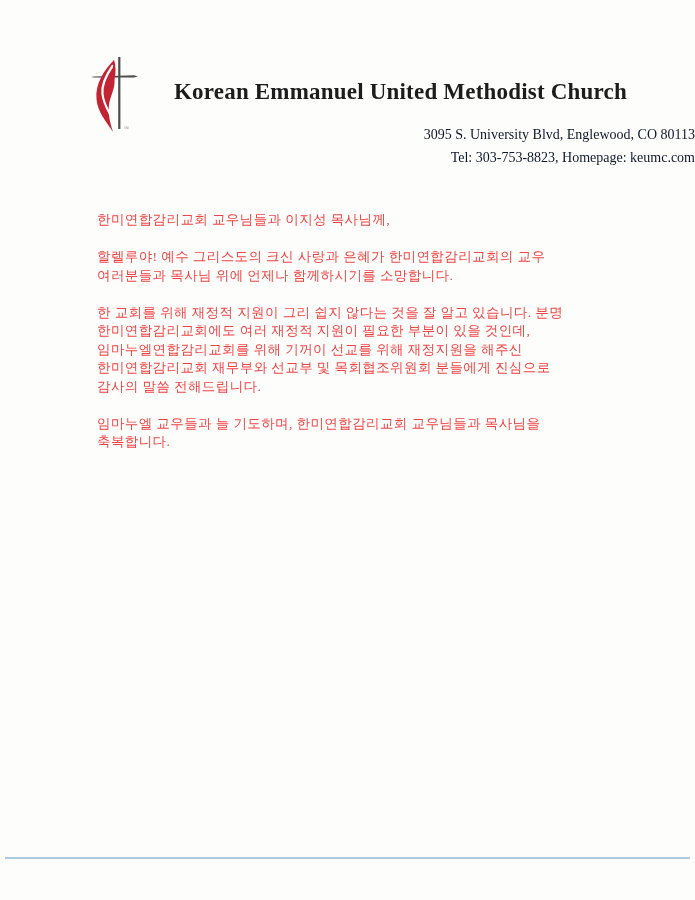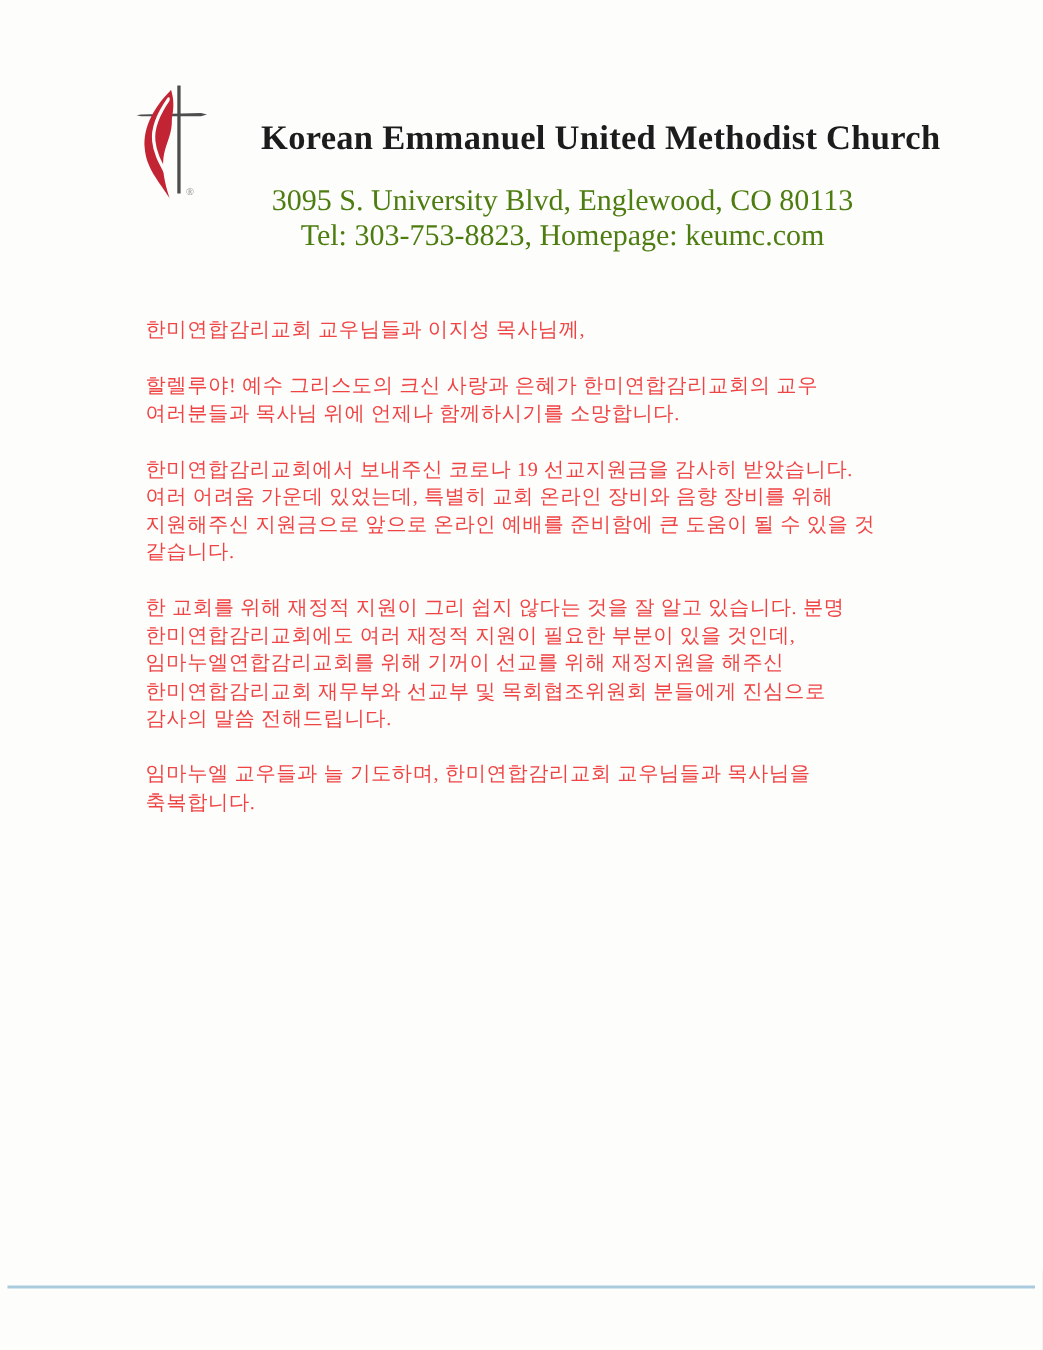--- a/index.html
+++ b/index.html
@@ -32,24 +32,24 @@
     color: #1c1c1c;
     letter-spacing: 0.2px;
     white-space: nowrap;
     margin-left: 24px;
   }
   .address-block {
     position: absolute;
     left: 55px;
     top: 123px;
     width: 640px;
-    text-align: center;
-    font-size: 20px;
+    text-align: right;
+    font-size: 14px;
     line-height: 23px;
-    color: #4d7c0f;
+    color: #0f172a;
   }
   
   .letter-body {
     position: absolute;
     left: 97px;
     top: 211px;
     width: 565px;
     font-size: 13.5px;
     line-height: 18.5px;
     letter-spacing: 0.4px;
@@ -105,24 +105,20 @@
 
   <div class="address-block">
     <div>3095 S. University Blvd, Englewood, CO 80113</div>
     <div>Tel: 303-753-8823, Homepage: keumc.com</div>
   </div>
 
   <div class="letter-body">
     <p>한미연합감리교회 교우님들과 이지성 목사님께,</p>
     <p>할렐루야! 예수 그리스도의 크신 사랑과 은혜가 한미연합감리교회의 교우
 여러분들과 목사님 위에 언제나 함께하시기를 소망합니다.</p>
-    <p>한미연합감리교회에서 보내주신 코로나 19 선교지원금을 감사히 받았습니다.
-여러 어려움 가운데 있었는데, 특별히 교회 온라인 장비와 음향 장비를 위해
-지원해주신 지원금으로 앞으로 온라인 예배를 준비함에 큰 도움이 될 수 있을 것
-같습니다.</p>
     <p>한 교회를 위해 재정적 지원이 그리 쉽지 않다는 것을 잘 알고 있습니다. 분명
 한미연합감리교회에도 여러 재정적 지원이 필요한 부분이 있을 것인데,
 임마누엘연합감리교회를 위해 기꺼이 선교를 위해 재정지원을 해주신
 한미연합감리교회 재무부와 선교부 및 목회협조위원회 분들에게 진심으로
 감사의 말씀 전해드립니다.</p>
     <p>임마누엘 교우들과 늘 기도하며, 한미연합감리교회 교우님들과 목사님을
 축복합니다.</p>
   </div>
 
   <div class="bottom-divider"></div>

